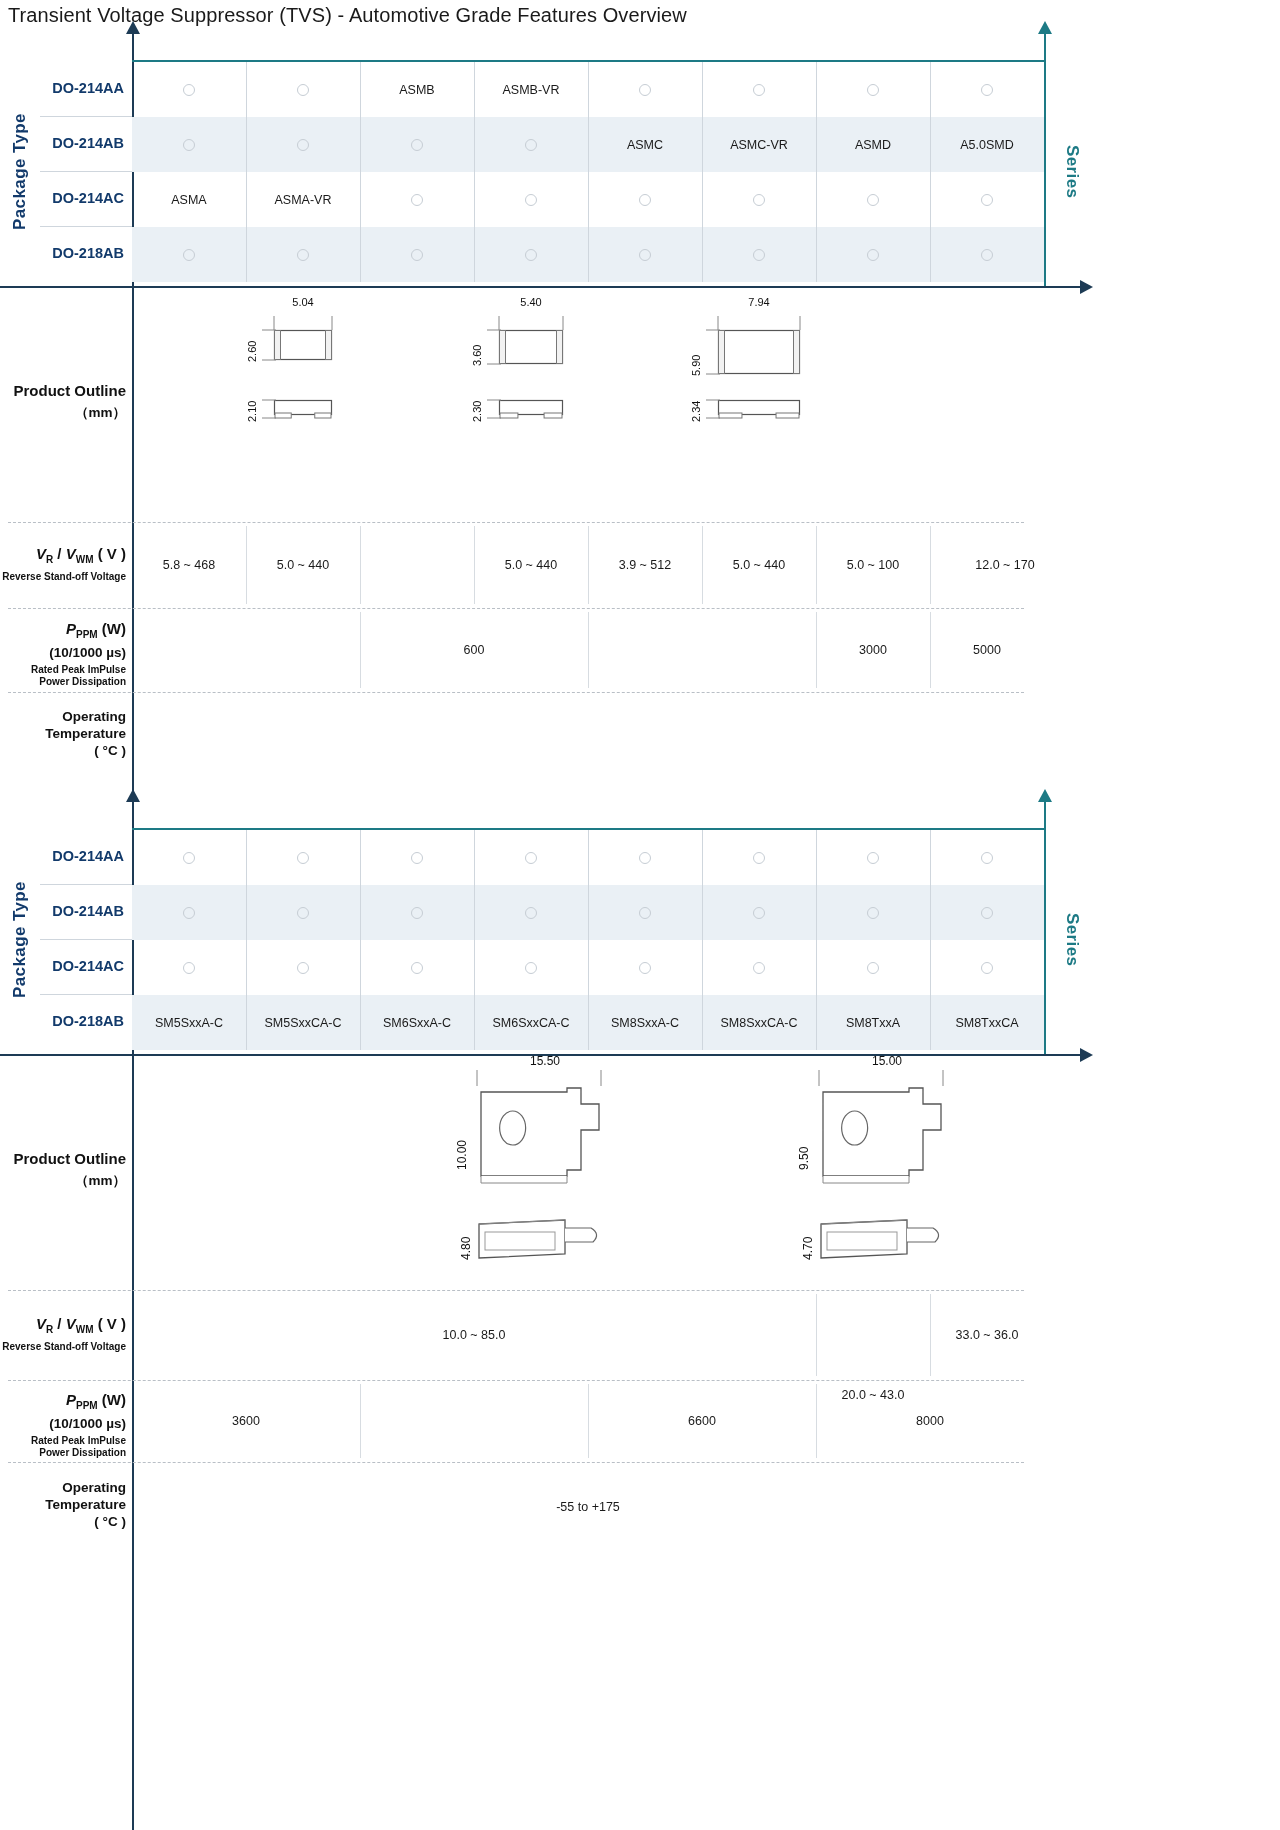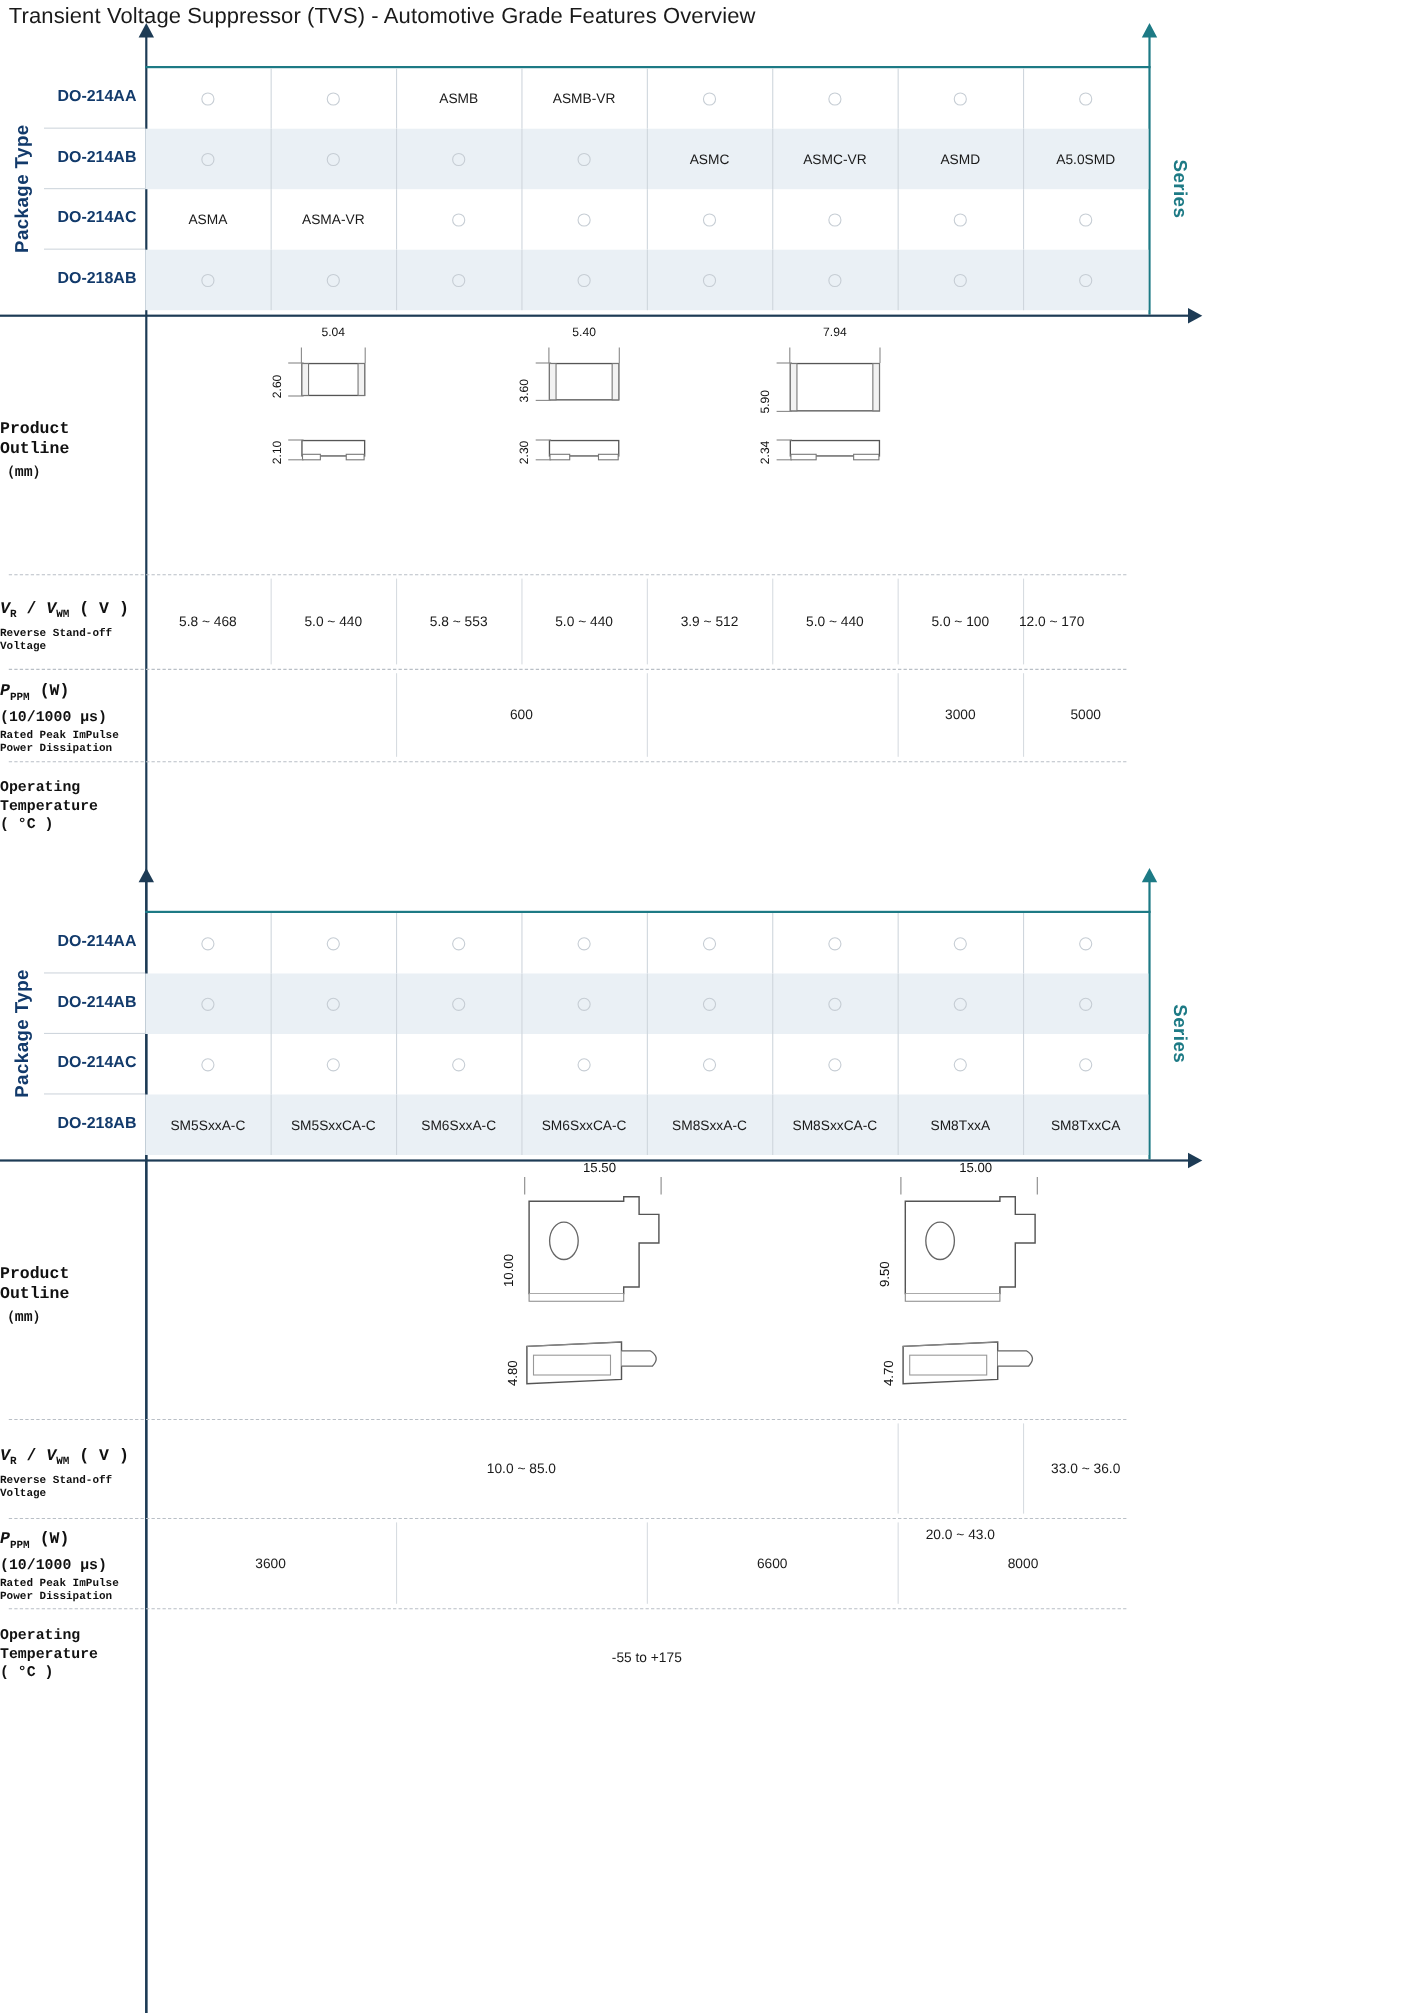--- a/index.html
+++ b/index.html
@@ -18,21 +18,21 @@
   .rot-label{position:absolute;writing-mode:vertical-rl;font-weight:bold;font-size:17px;letter-spacing:.4px;}
   .rot-label.pkg{color:#123a6b;transform:rotate(180deg);}
   .rot-label.series{color:#1d7a85;}
   .mrow{position:absolute;left:0;width:100%;}
   .mrow.alt{background:#eaf0f5;}
   .rowlabel{position:absolute;text-align:right;font-weight:bold;font-size:14.5px;color:#123a6b;}
   .cell{position:absolute;top:0;height:100%;display:flex;align-items:center;justify-content:center;font-size:12.5px;color:#1a1a1a;}
   .vsep{position:absolute;width:1px;background:#cfd6dd;}
   .dash{position:absolute;width:10px;height:10px;border:1.3px solid #c6cdd4;border-radius:50%;}
   .prow-sep{position:absolute;left:0;width:1016px;border-top:1.6px dashed #b9bfc6;height:0;}
-  .plabel{position:absolute;text-align:left;font-family:Liberation Mono, monospace;}
+  .plabel{position:absolute;text-align:right;}
   .plabel .l1{font-weight:bold;font-size:15px;line-height:18px;color:#111;}
   .plabel .l2{font-weight:bold;font-size:13.5px;line-height:17px;color:#111;}
   .plabel .sub{font-weight:bold;font-size:10px;line-height:12px;color:#111;}
   .pcell{position:absolute;display:flex;align-items:center;justify-content:center;font-size:12.5px;color:#1a1a1a;}
   .pvsep{position:absolute;width:1px;background:#d7dce1;}
 
   
   .draw{position:absolute;}
   .dimtxt{position:absolute;font-size:11px;color:#111;font-family:"Liberation Sans",sans-serif;}
   .dimtxt.vert{writing-mode:vertical-rl;transform:rotate(180deg);}
@@ -304,41 +304,38 @@
         <div class="sub" style="margin-top:2px;">Reverse Stand-off Voltage</div>
       </div>
       <div class="pcell" style="left:132px;top:522px;width:114px;height:86px;">
         <span>5.8 ~ 468</span>
       </div>
       <div class="pvsep" style="left:246px;top:526px;height:78px;"></div>
       <div class="pcell" style="left:246px;top:522px;width:114px;height:86px;">
         <span>5.0 ~ 440</span>
       </div>
       <div class="pvsep" style="left:360px;top:526px;height:78px;"></div>
-      <div class="pcell" style="left:360px;top:522px;width:114px;height:86px;">
-        <span>5.8 ~ 553</span>
-      </div>
       <div class="pvsep" style="left:474px;top:526px;height:78px;"></div>
       <div class="pcell" style="left:474px;top:522px;width:114px;height:86px;">
         <span>5.0 ~ 440</span>
       </div>
       <div class="pvsep" style="left:588px;top:526px;height:78px;"></div>
       <div class="pcell" style="left:588px;top:522px;width:114px;height:86px;">
         <span>3.9 ~ 512</span>
       </div>
       <div class="pvsep" style="left:702px;top:526px;height:78px;"></div>
       <div class="pcell" style="left:702px;top:522px;width:114px;height:86px;">
         <span>5.0 ~ 440</span>
       </div>
       <div class="pvsep" style="left:816px;top:526px;height:78px;"></div>
       <div class="pcell" style="left:816px;top:522px;width:114px;height:86px;">
         <span>5.0 ~ 100</span>
       </div>
       <div class="pvsep" style="left:930px;top:526px;height:78px;"></div>
-      <div class="pcell" style="left:899px;top:522px;width:114px;height:86px;">
+      <div class="pcell" style="left:948px;top:522px;width:114px;height:86px;">
         <span>12.0 ~ 170</span>
       </div>
       <div class="plabel" style="left:0px;top:620px;width:126px;">
         <div class="l1"><span style="font-style: italic;">P</span><sub style="font-size: 10px;">PPM</sub><span> (W)</span></div>
         <div class="l2">(10/1000 µs)</div>
         <div class="sub" style="margin-top:3px;">Rated Peak ImPulse</div>
         <div class="sub">Power Dissipation</div>
       </div>
       <div class="pvsep" style="left:360px;top:612px;height:76px;"></div>
       <div class="pcell" style="left:360px;top:608px;width:228px;height:84px;">

